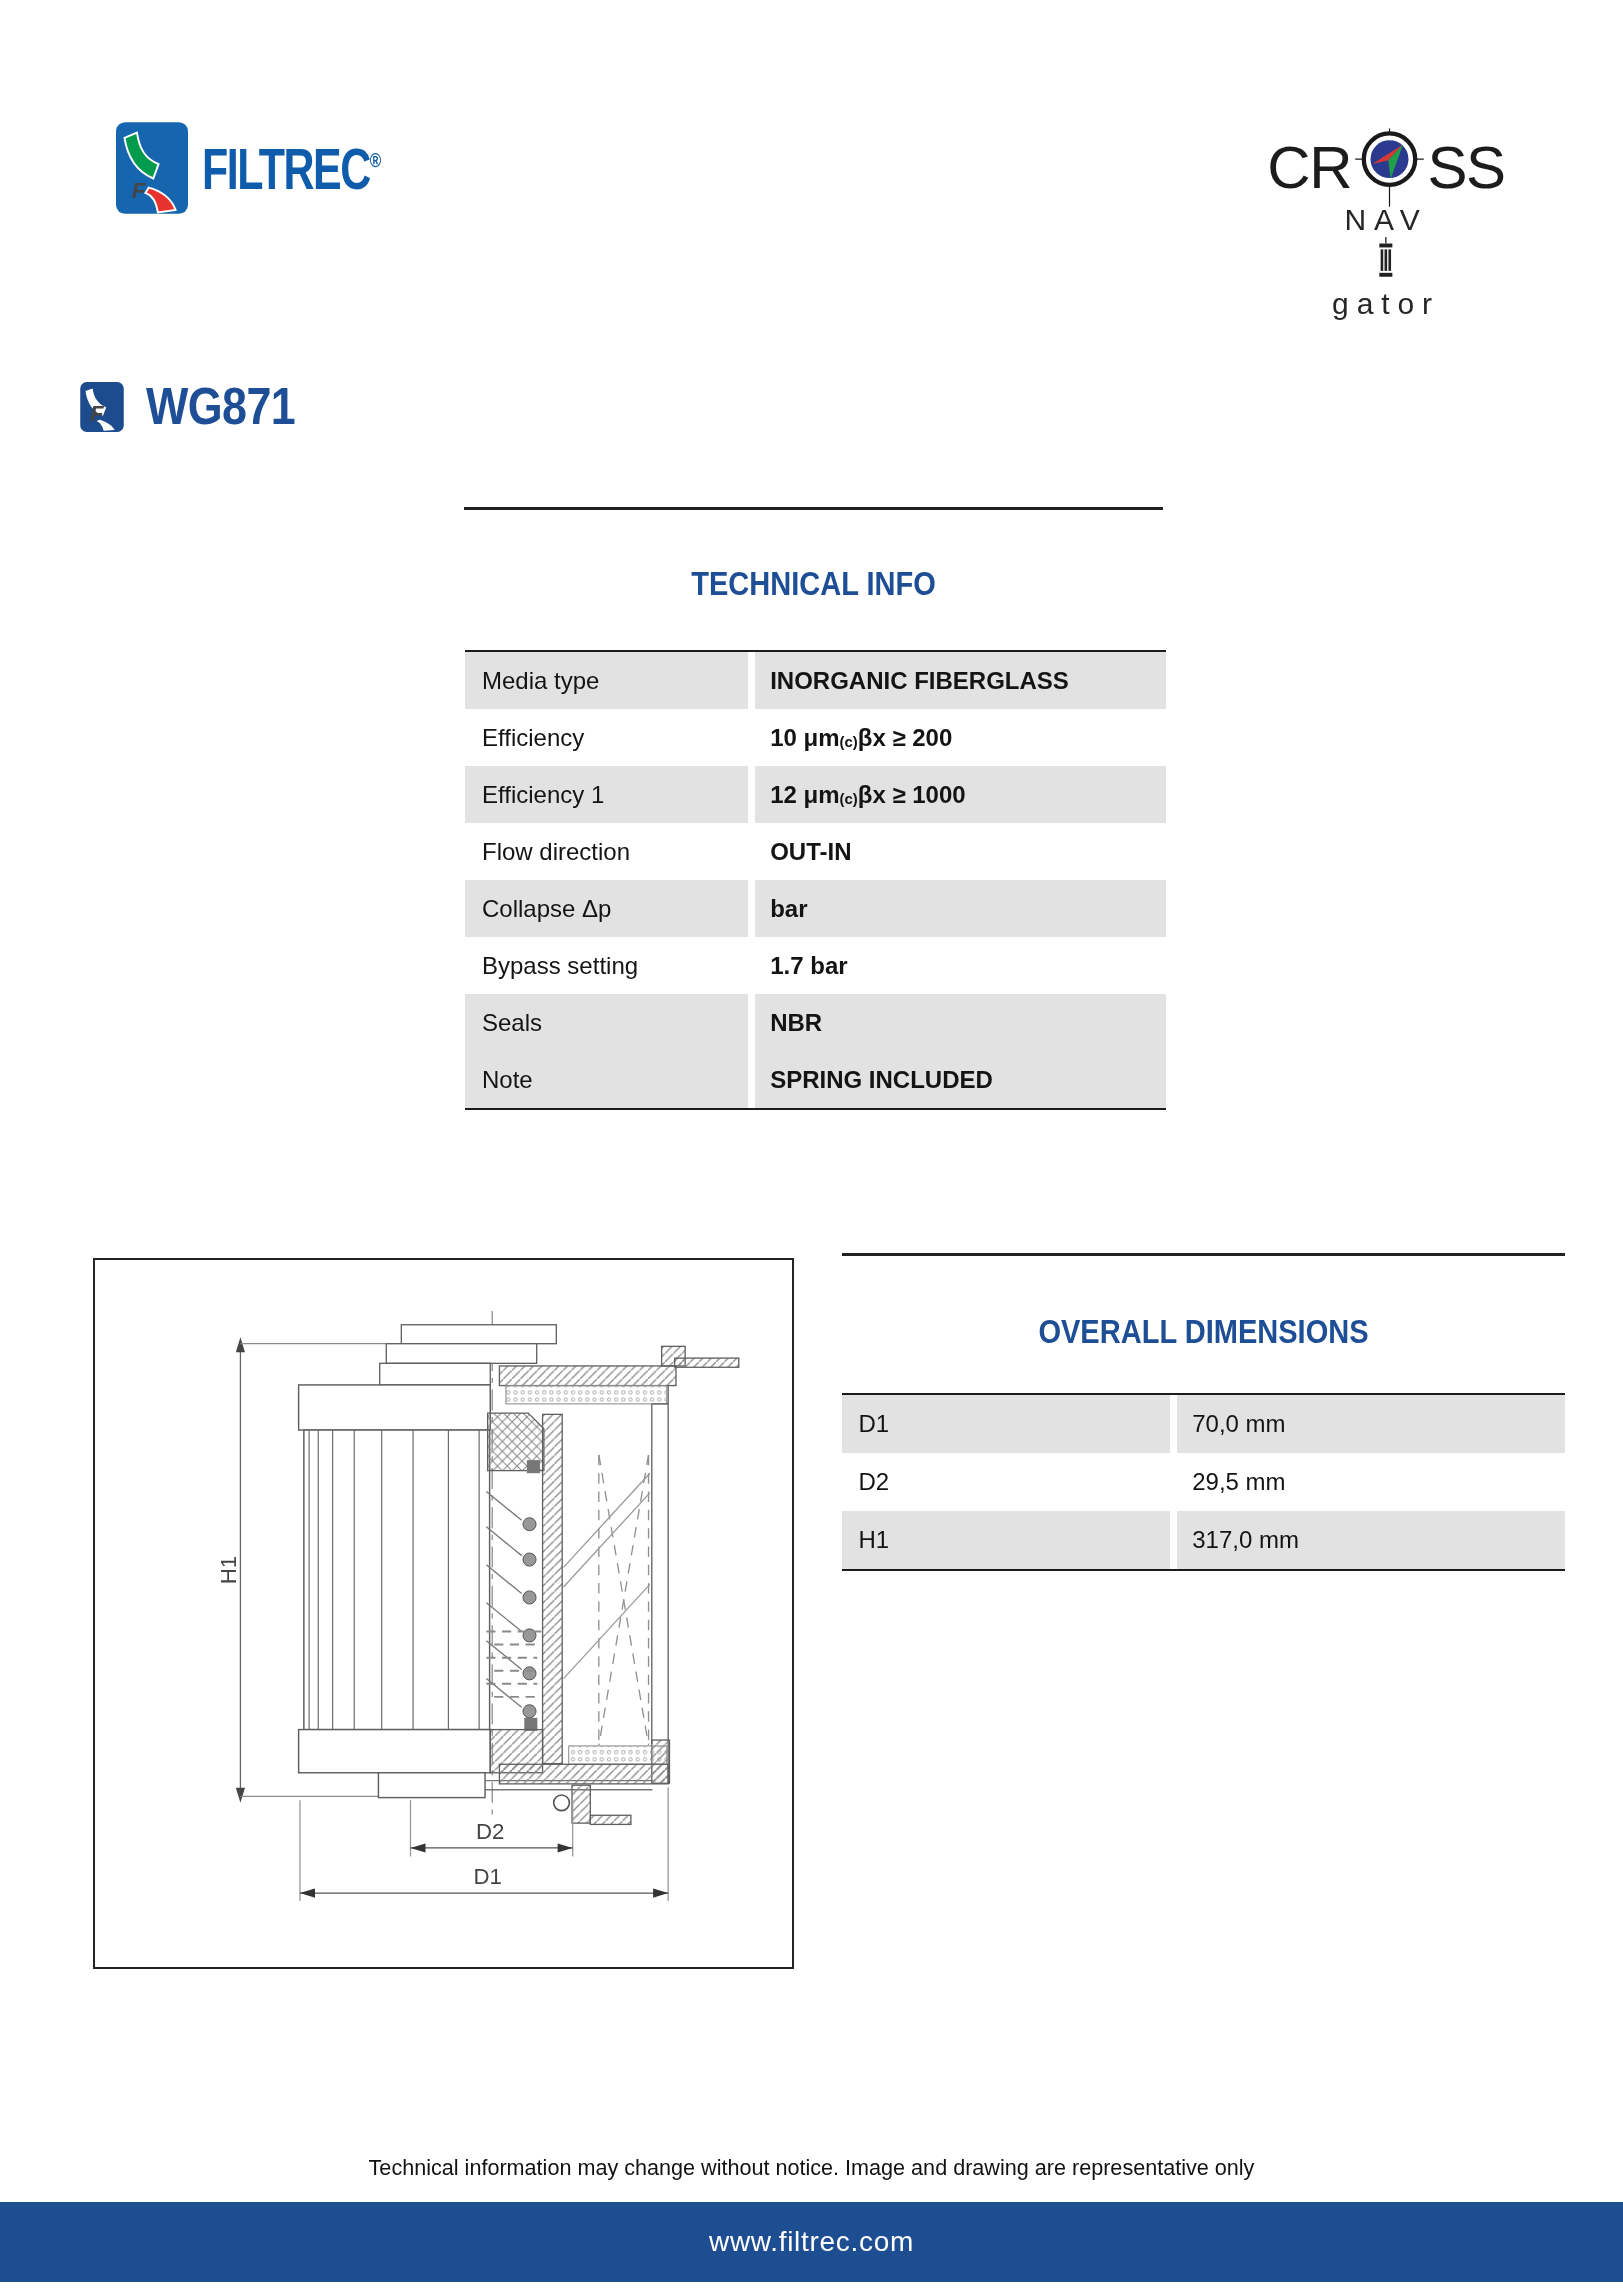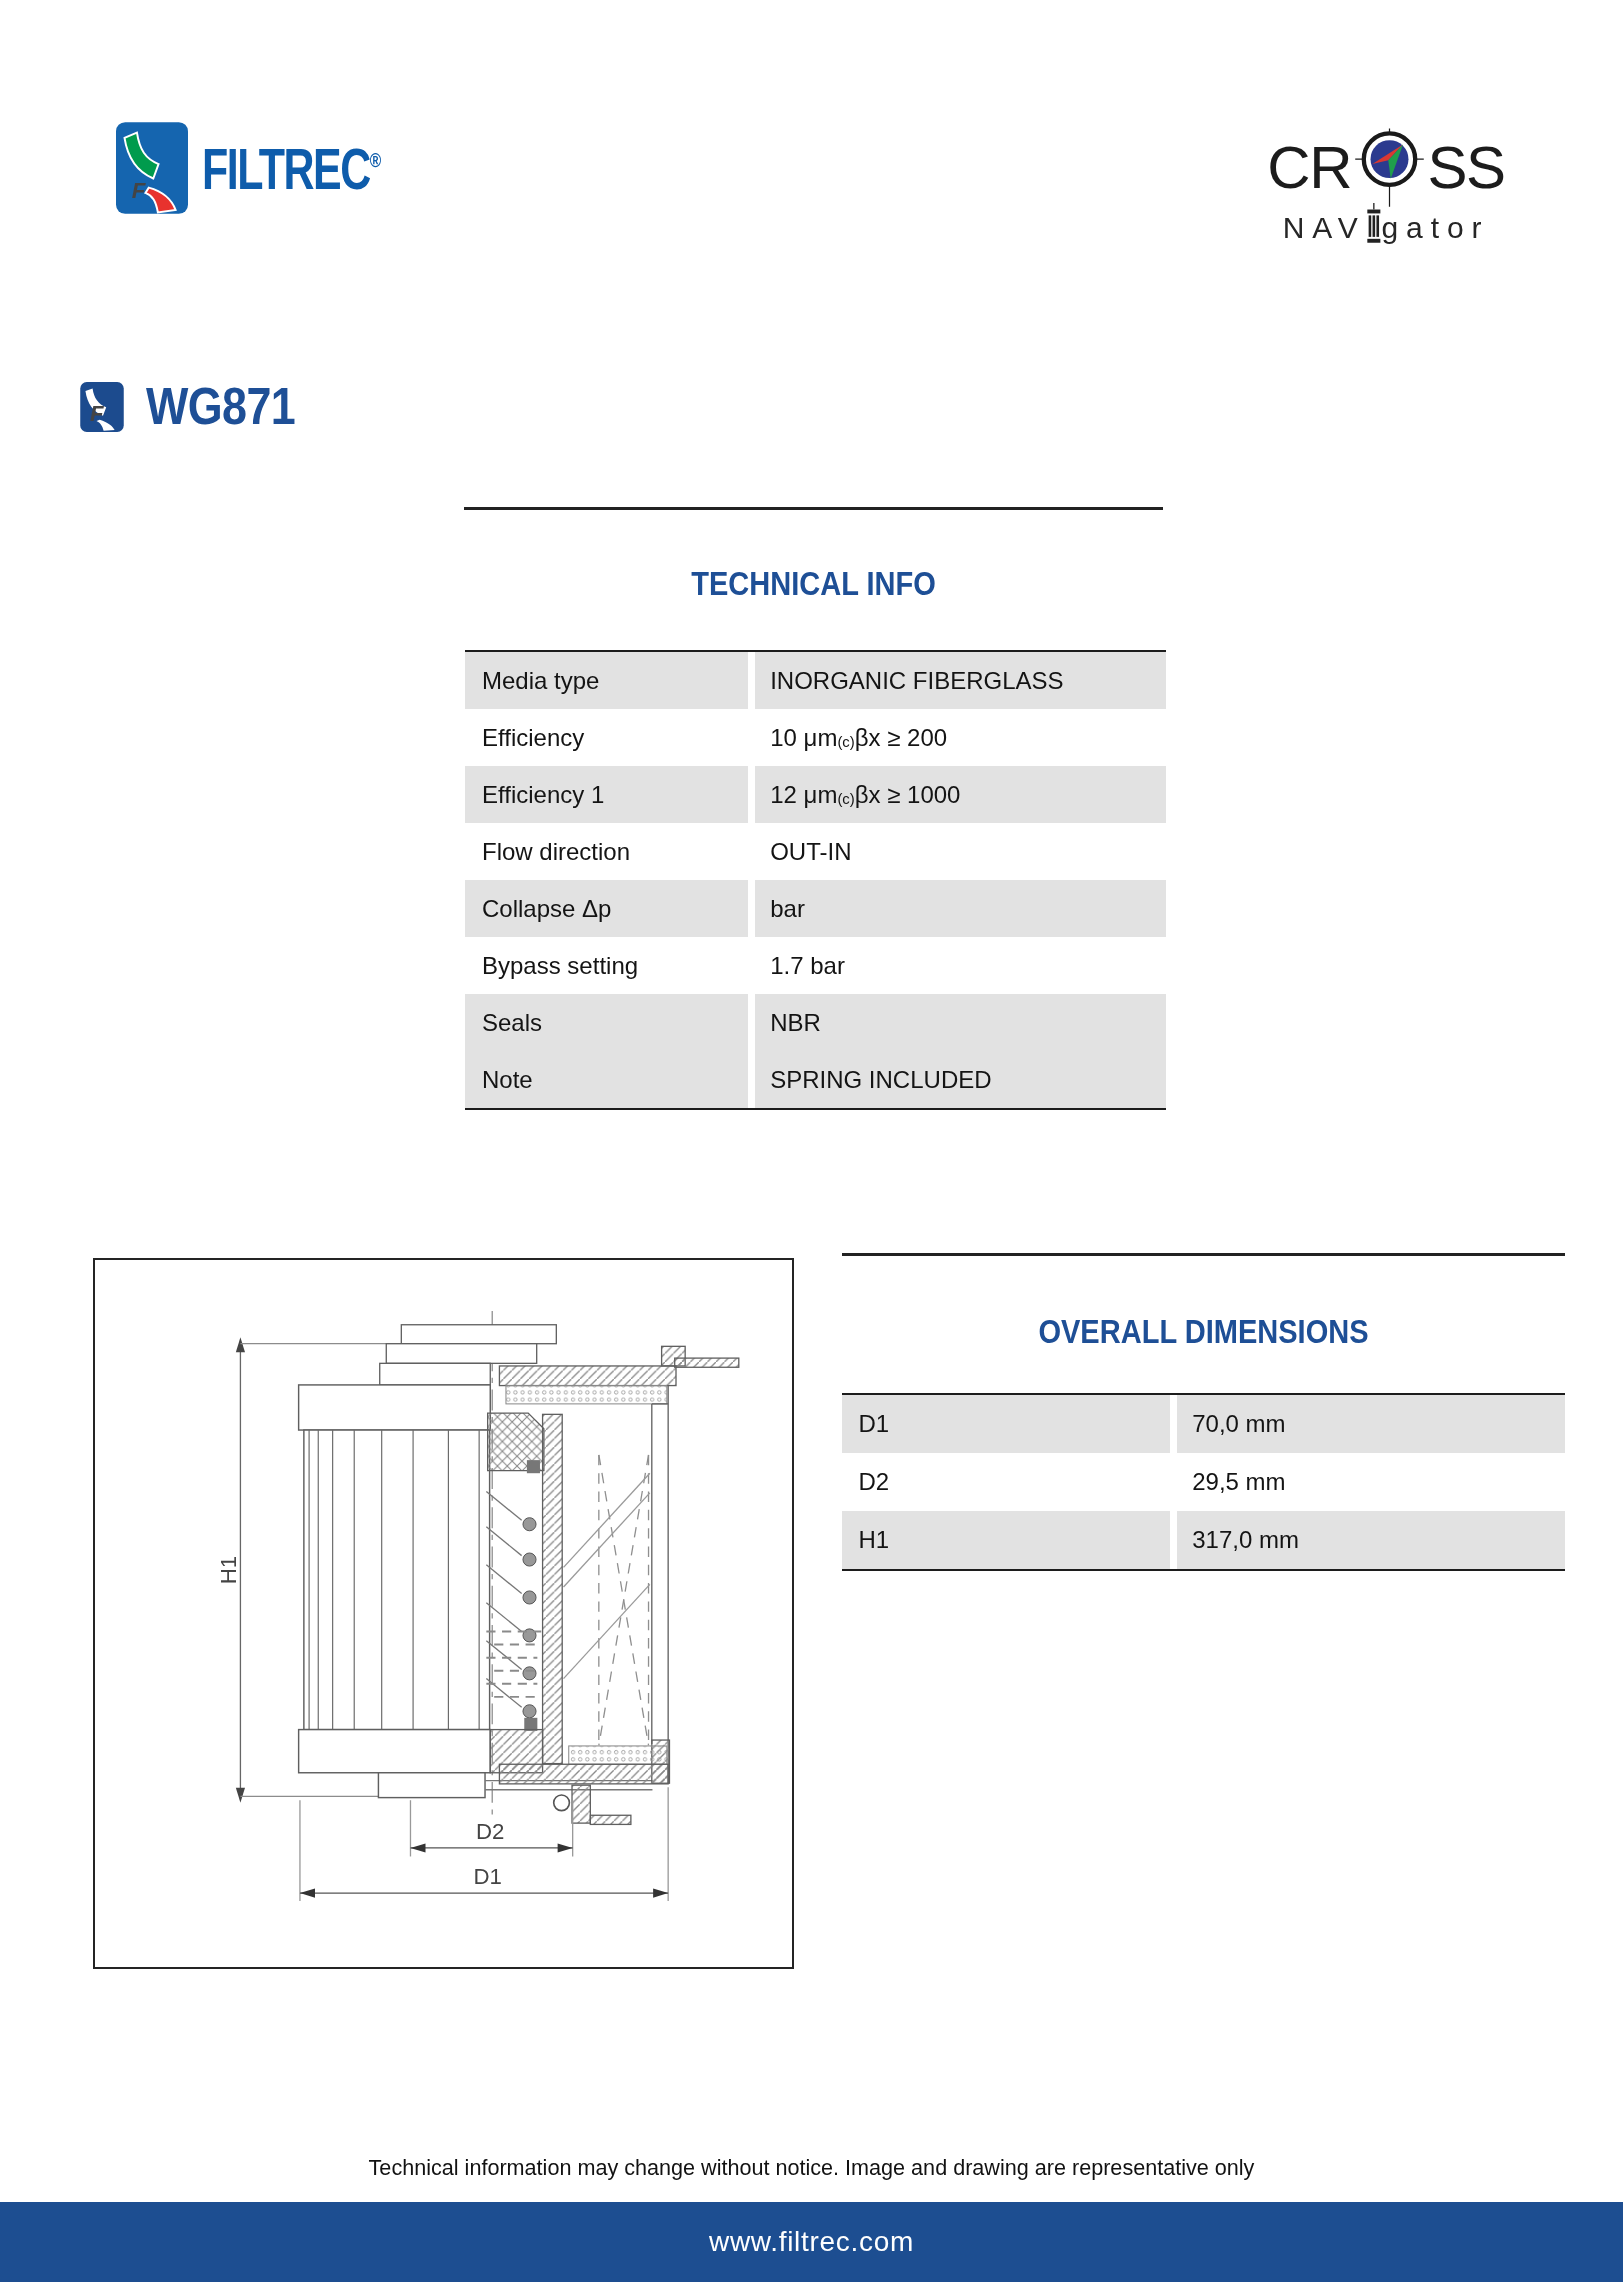--- a/index.html
+++ b/index.html
@@ -11,21 +11,21 @@
   .filtrec-logo { position:absolute; left:116px; top:122px; display:flex; align-items:center; gap:14.4px; }
   .filtrec-word { font-size:58px; font-weight:bold; color:#0e5cab; letter-spacing:-2px;
                   transform:scaleX(0.74); transform-origin:left center; white-space:nowrap; }
   .filtrec-word .reg { font-size:21px; position:relative; top:-22px; letter-spacing:0; }
 
   .cross-logo { position:absolute; left:1255px; top:122px; width:262px; }
   .cross-line1 { display:flex; align-items:center; justify-content:center; font-size:60px;
                  font-weight:normal; color:#1c1c1c; letter-spacing:-1.3px; line-height:1; }
   .cross-line1 .compass-wrap { margin:0 2.6px; transform:translateY(5.2px); }
   .cross-line2 { display:flex; align-items:center; justify-content:center; margin-top:-10.5px;
-                 font-size:30px; color:#262626; letter-spacing:7.9px; }
+                 font-size:30px; color:#262626; letter-spacing:7.9px;flex-direction:column; }
 
   
   .product-block { position:absolute; left:80px; top:377px; display:flex; align-items:center; gap:22px; }
   .product-code { font-size:51px; font-weight:bold; color:#1e4f96; letter-spacing:-0.7px;
                   transform:scaleX(0.88); transform-origin:left center; }
 
   
   .divider { position:absolute; background:#222222; height:2.6px; }
   .divider-tech { left:464px; top:507px; width:699px; }
   .divider-dims { left:842px; top:1253px; width:723px; }
@@ -36,21 +36,21 @@
 
   
   .data-table { position:absolute; border-top:2.6px solid #1c1c1c; border-bottom:2.6px solid #1c1c1c; }
   .tech-table { left:465px; top:650px; width:701px; }
   .dims-table { left:842px; top:1393px; width:723px; }
   .trow { display:flex; }
   .tech-table .trow { height:57px; }
   .dims-table .trow { height:58px; }
   .tcell { display:flex; align-items:center; font-size:24px; color:#141414; background:#ffffff; }
   .tech-table .cell-label { width:283px; padding-left:17px; }
-  .tech-table .cell-value { flex:1; margin-left:6.5px; padding-left:15.7px; }
+  .tech-table .cell-value { flex:1; margin-left:6.5px; padding-left:15.7px;font-weight:bold; }
   .dims-table .cell-label { width:328px; padding-left:16.4px; }
   .dims-table .cell-value { flex:1; margin-left:6.5px; padding-left:15.7px; }
   .trow.shaded .tcell { background:#e2e2e2; }
   .sub-script { font-size:0.62em; position:relative; top:0.3em; }
 
   
   .drawing-panel { position:absolute; left:93px; top:1258px; width:701px; height:711px;
                    border:2px solid #242424; background:#ffffff; }
   .drawing-panel svg { display:block; }
   svg text { font-family:"Liberation Sans", sans-serif; font-size:34px; fill:#444444; }

